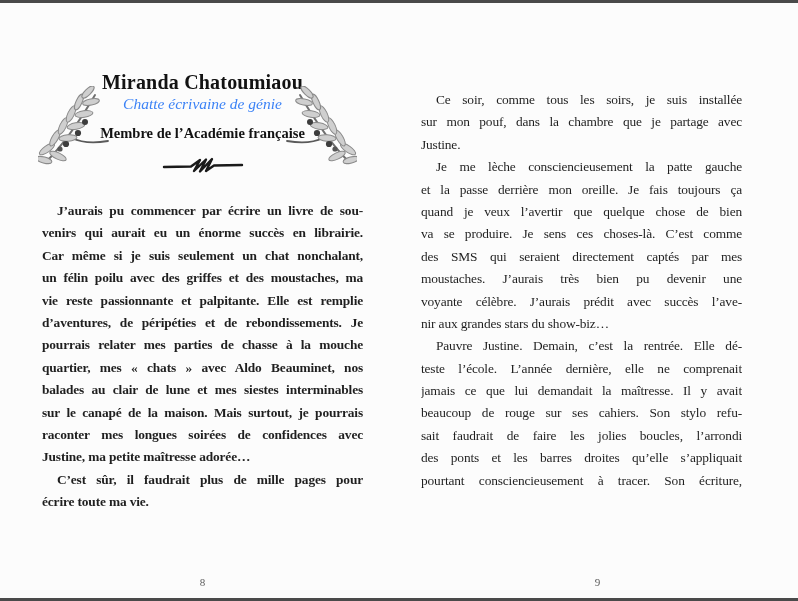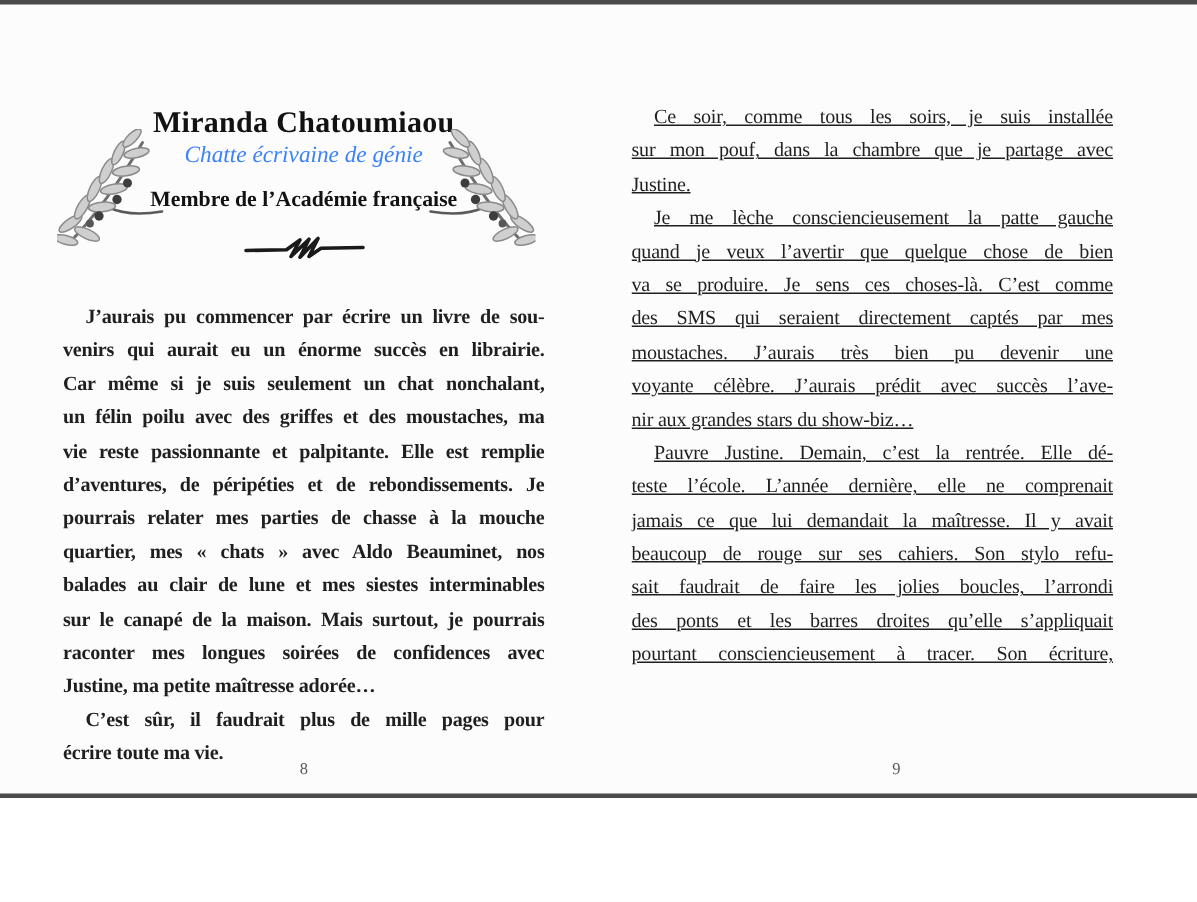--- a/index.html
+++ b/index.html
@@ -1,19 +1,19 @@
 <!DOCTYPE html>
 <html><head>
 <meta charset="utf-8">
 <style>
   html, body { margin: 0; padding: 0; background: #ffffff; }
   .sheet {
     position: relative;
     width: 798px;
-    height: 532px;
+    height: 601px;
     background: #fcfcfc;
     overflow: hidden;
     font-family: "Liberation Serif", "DejaVu Serif", serif;
     color: #1f1f1f;
   }
   .edge { position: absolute; left: 0; right: 0; height: 3px; background: #4a4a4a; }
   .edge.top { top: 0; }
   .edge.bottom { bottom: 0; }
 
   .page { position: absolute; top: 0; bottom: 0; width: 321px; }
@@ -29,21 +29,21 @@
   .author-role { margin-top: 0; font-style: italic; font-size: 15.5px; line-height: 20px; color: #3b82f6; }
   .author-affil { margin-top: 9px; font-weight: 700; font-size: 14.5px; line-height: 20px; color: #121212; }
   .divider-svg { display: block; margin: 13px auto 0; }
 
   .branch { position: absolute; top: 86px; }
   .branch.bl { left: -4px; }
   .branch.br { right: 6px; }
 
   
   .page-body.left-start { margin-top: 24px; font-weight: bold; }
-  .page-body.right-start { padding-top: 67px; text-decoration: underline; }
+  .page-body.right-start { padding-top: 89px; }
   .line {
     height: 22.4px; line-height: 22.4px; font-size: 13.4px; letter-spacing: -0.15px;
     text-align: justify; text-align-last: justify; overflow: hidden; white-space: normal;
   }
   .line.end { text-align-last: left; }
   .line.first { text-indent: 15px; }
 
   .pagenum {
     position: absolute; bottom: 13px; left: 0; width: 100%;
     text-align: center; font-size: 11px; color: #5a5a5a;
@@ -124,20 +124,21 @@
 
   <div class="page right">
     <div class="page-body right-start" id="right-body">
         <div class="para">
           <div class="line first">Ce soir, comme tous les soirs, je suis installée</div>
           <div class="line">sur mon pouf, dans la chambre que je partage avec</div>
           <div class="line end">Justine.</div>
         </div>
         <div class="para">
           <div class="line first">Je me lèche consciencieusement la patte gauche</div>
+          <div class="line">et la passe derrière mon oreille. Je fais toujours ça</div>
           <div class="line">quand je veux l’avertir que quelque chose de bien</div>
           <div class="line">va se produire. Je sens ces choses-là. C’est comme</div>
           <div class="line">des SMS qui seraient directement captés par mes</div>
           <div class="line">moustaches. J’aurais très bien pu devenir une</div>
           <div class="line">voyante célèbre. J’aurais prédit avec succès l’ave-</div>
           <div class="line end">nir aux grandes stars du show-biz…</div>
         </div>
         <div class="para">
           <div class="line first">Pauvre Justine. Demain, c’est la rentrée. Elle dé-</div>
           <div class="line">teste l’école. L’année dernière, elle ne comprenait</div>

